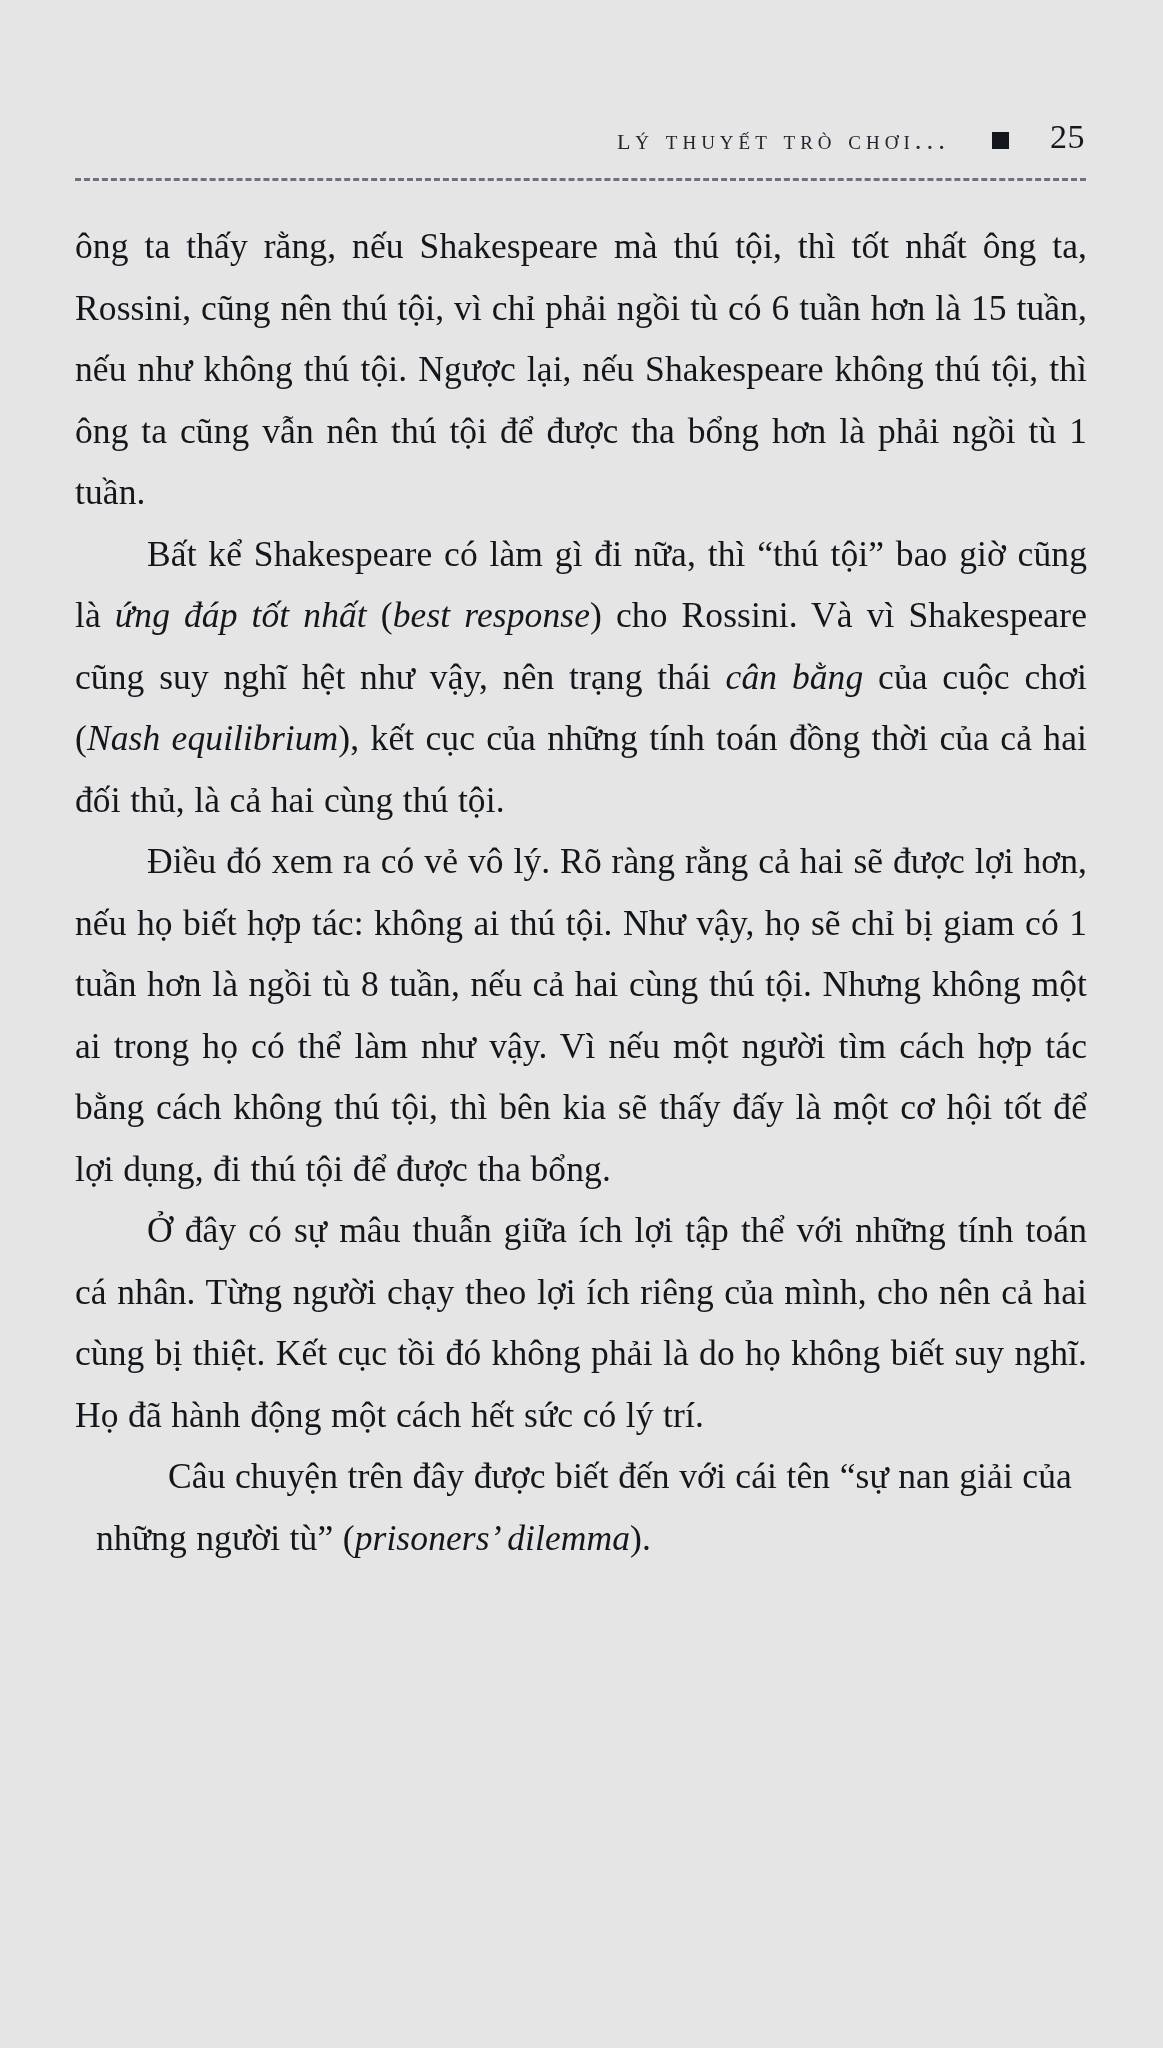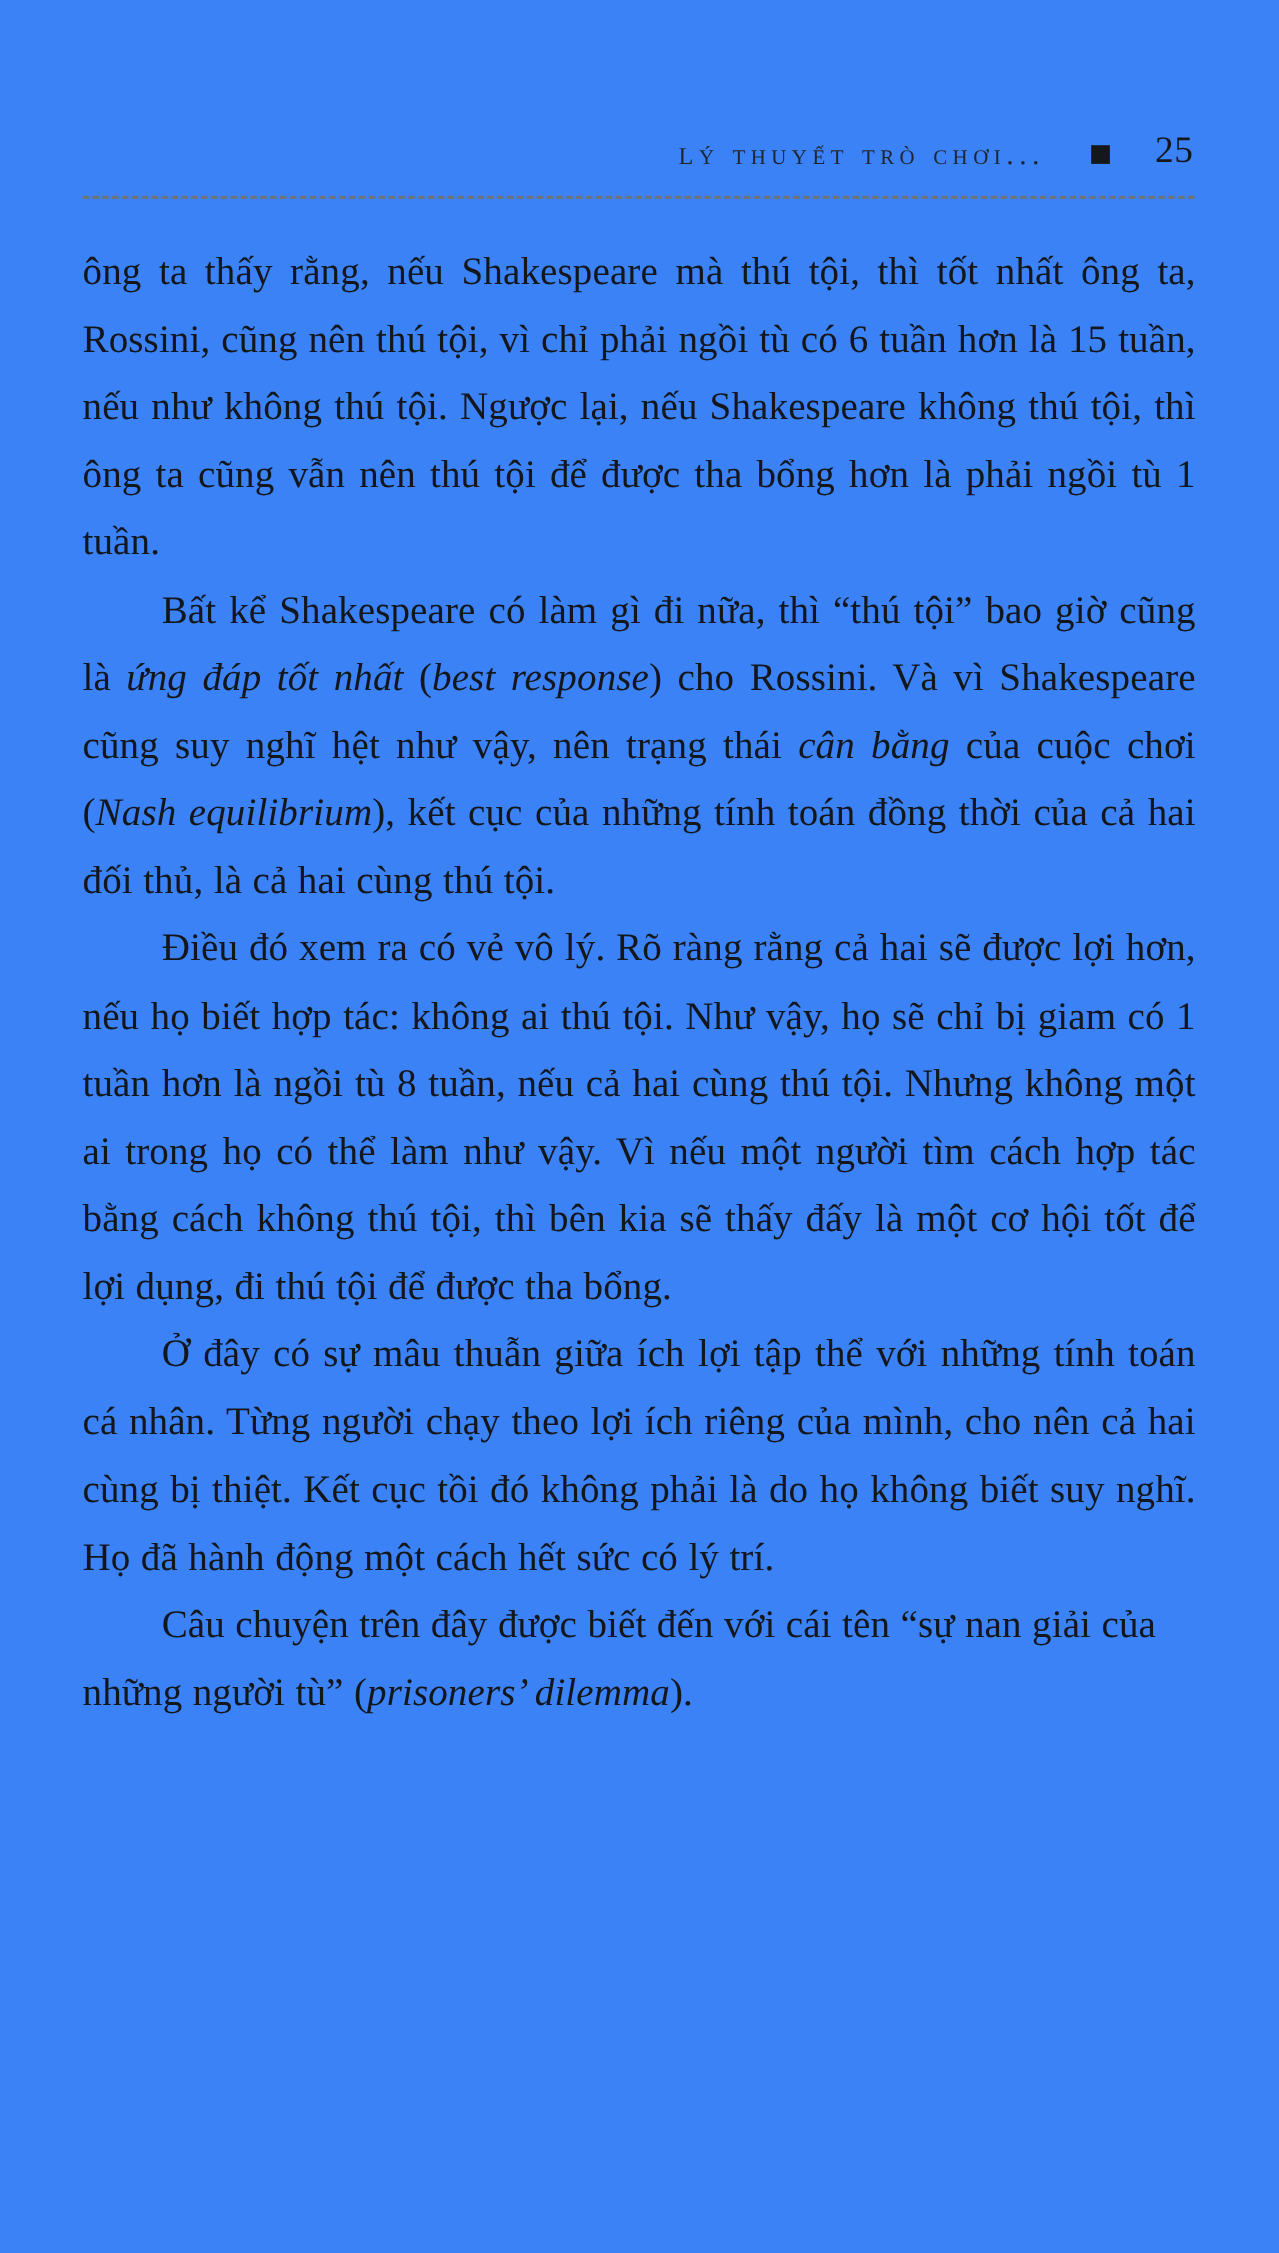--- a/index.html
+++ b/index.html
@@ -93,30 +93,31 @@
     margin: 0;
     text-indent: 0;
   }
 
   .body-col p.indent {
     text-indent: 72px;
   }
 
   .body-col p:last-child {
     text-align: left;
+    margin-left: 21px;
   }
 
   .it {
     font-style: italic;
   }
 </style>
 </head>
 <body>
 
-<div class="page" style="background: #3b82f6; color: rgb(19, 22, 27);">
+<div class="page" style="background: #e5e5e5; color: rgb(19, 22, 27);">
 
   <div class="running-head">
     <span class="rh-title">Lý thuyết trò chơi...</span>
     <span class="rh-square"></span>
     <span class="rh-pageno">25</span>
   </div>
 
   <div class="rule" style="border-top-color: rgb(109, 115, 124);"></div>
 
   <div class="body-col">

